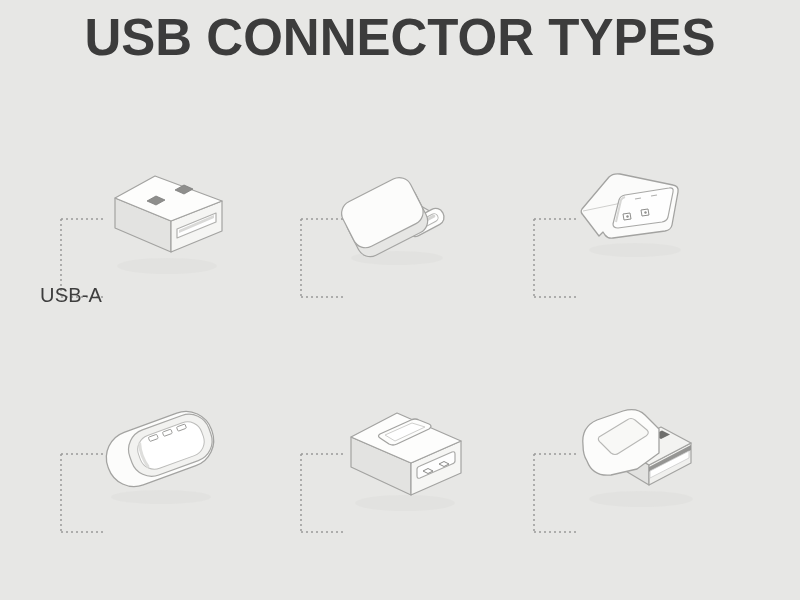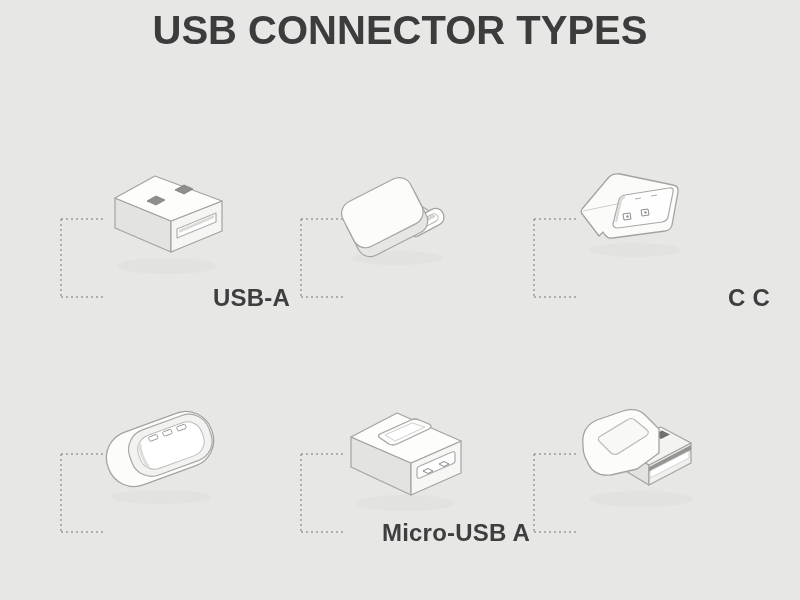--- a/index.html
+++ b/index.html
@@ -4,36 +4,36 @@
 <style>
   html,body{margin:0;padding:0;}
   body{
     width:800px;height:600px;overflow:hidden;position:relative;
     background:#e7e7e5;
     font-family:"Liberation Sans", sans-serif;
   }
   .title{
     position:absolute;top:8px;left:0;width:800px;
     text-align:center;
-    font-size:40px;font-weight:700;letter-spacing:0px;
+    font-size:51px;font-weight:700;letter-spacing:0px;
     color:#3c3c3c;
   }
   .cell{position:absolute;width:250px;height:160px;}
   .cell.r1{top:158px;}
   .cell.r2{top:393px;}
   .cell.c1{left:40px;}
   .cell.c2{left:280px;}
   .cell.c3{left:520px;}
   .art{position:absolute;left:55px;top:12px;width:140px;height:115px;}
   .bracket{position:absolute;left:20px;top:60px;width:48px;height:80px;}
   .cell.c3 .bracket{left:13px;}
   .label{
     position:absolute;left:0;right:0;top:126px;
-    text-align:right;
-    font-size:24px;font-weight:700;letter-spacing:0.2px;
+    text-align:left;
+    font-size:20px;font-weight:400;letter-spacing:0.2px;
     color:#3e3e3e;
   }
   svg{display:block;}
 </style>
 </head>
 <body>
 
 <div class="title">USB CONNECTOR TYPES</div>
 
 <div class="cell r1 c1">
@@ -89,21 +89,20 @@
     <path d="M8,41 L90,24" stroke="#cfcfcd" stroke-width="1" fill="none"></path>
     <path d="M38,54 L44,30 Q45,26 50,25 L94,18 Q99,17 98,22 L93,47 Q92,51 87,52 L43,58 Q38,58 38,54 Z" fill="#fefefe" stroke="#a8a8a6" stroke-width="1.2" stroke-linejoin="round"></path>
     <path d="M41,52 L46,30 Q47,28 50,27" fill="none" stroke="#d8d8d6" stroke-width="2"></path>
     <path d="M48,44 L55,43 L56,49 L49,50 Z" fill="#ffffff" stroke="#8e8e8c" stroke-width="1"></path>
     <circle cx="52.5" cy="46.5" r="1.2" fill="#8e8e8c"></circle>
     <path d="M66,40 L73,39 L74,45 L67,46 Z" fill="#ffffff" stroke="#8e8e8c" stroke-width="1"></path>
     <circle cx="70.5" cy="42.5" r="1.2" fill="#8e8e8c"></circle>
     <path d="M60,29 L66,28" stroke="#b0b0ae" stroke-width="1.2"></path>
     <path d="M76,26 L82,25" stroke="#b0b0ae" stroke-width="1.2"></path>
   </svg>
-  <div class="label">C C</div>
 </div>
 
 <div class="cell r2 c1">
   <svg class="bracket" viewBox="0 0 48 80">
     <line x1="1" y1="1" x2="46" y2="1" stroke="#9b9b99" stroke-width="1.5" stroke-dasharray="2 3"></line>
     <line x1="1" y1="1" x2="1" y2="79" stroke="#9b9b99" stroke-width="1.5" stroke-dasharray="2 3"></line>
     <line x1="1" y1="79" x2="46" y2="79" stroke="#9b9b99" stroke-width="1.5" stroke-dasharray="2 3"></line>
   </svg>
   <svg class="art" viewBox="0 0 140 115">
     <ellipse cx="66" cy="92" rx="50" ry="7" fill="#dcdcda" opacity="0.4"></ellipse>
@@ -129,21 +128,20 @@
     <ellipse cx="70" cy="98" rx="50" ry="8" fill="#dcdcda" opacity="0.4"></ellipse>
     <path d="M16,32 L76,58 L76,90 L16,62 Z" fill="#e3e3e1" stroke="#a3a3a1" stroke-width="1.2" stroke-linejoin="round"></path>
     <path d="M76,58 L126,36 L126,68 L76,90 Z" fill="#f6f6f4" stroke="#a3a3a1" stroke-width="1.2" stroke-linejoin="round"></path>
     <path d="M62,8 L126,36 L76,58 L16,32 Z" fill="#fdfdfc" stroke="#a3a3a1" stroke-width="1.2" stroke-linejoin="round"></path>
     <path d="M45,29 L76,15 Q80,13 84,15 L94,19 Q98,21 94,24 L62,39 Q58,41 54,39 L45,33 Q42,31 45,29 Z" fill="#fdfdfc" stroke="#a3a3a1" stroke-width="1.3" stroke-linejoin="round"></path>
     <path d="M50,30 L77,18 L90,22 L60,36 Z" fill="#ffffff" stroke="#cfcfcd" stroke-width="1"></path>
     <path d="M82,64 Q82,62 85,61 L117,47 Q120,46 120,49 L120,56 Q120,58 117,59 L85,73 Q82,74 82,71 Z" fill="#fefefe" stroke="#aaaaa8" stroke-width="1.2" stroke-linejoin="round"></path>
     <path d="M88,66 L93,63.5 L98,66 L93,68.5 Z" fill="#ffffff" stroke="#8a8a88" stroke-width="1"></path>
     <path d="M104,59 L109,56.5 L114,59 L109,61.5 Z" fill="#ffffff" stroke="#8a8a88" stroke-width="1"></path>
   </svg>
-  <div class="label">Micro-USB A</div>
 </div>
 
 <div class="cell r2 c3">
   <svg class="bracket" viewBox="0 0 48 80">
     <line x1="1" y1="1" x2="46" y2="1" stroke="#9b9b99" stroke-width="1.5" stroke-dasharray="2 3"></line>
     <line x1="1" y1="1" x2="1" y2="79" stroke="#9b9b99" stroke-width="1.5" stroke-dasharray="2 3"></line>
     <line x1="1" y1="79" x2="46" y2="79" stroke="#9b9b99" stroke-width="1.5" stroke-dasharray="2 3"></line>
   </svg>
   <svg class="art" viewBox="0 0 140 115">
     <ellipse cx="66" cy="94" rx="52" ry="8" fill="#dcdcda" opacity="0.4"></ellipse>

